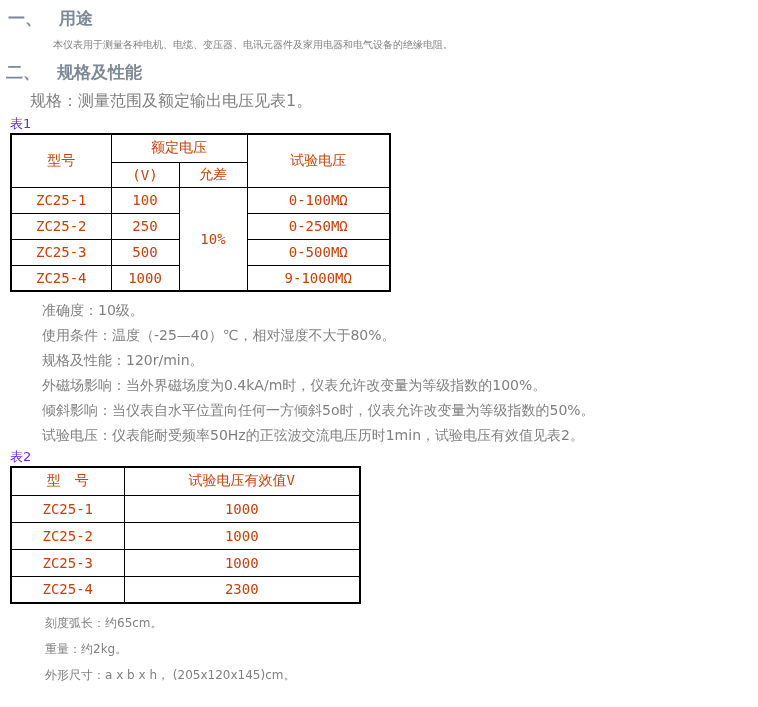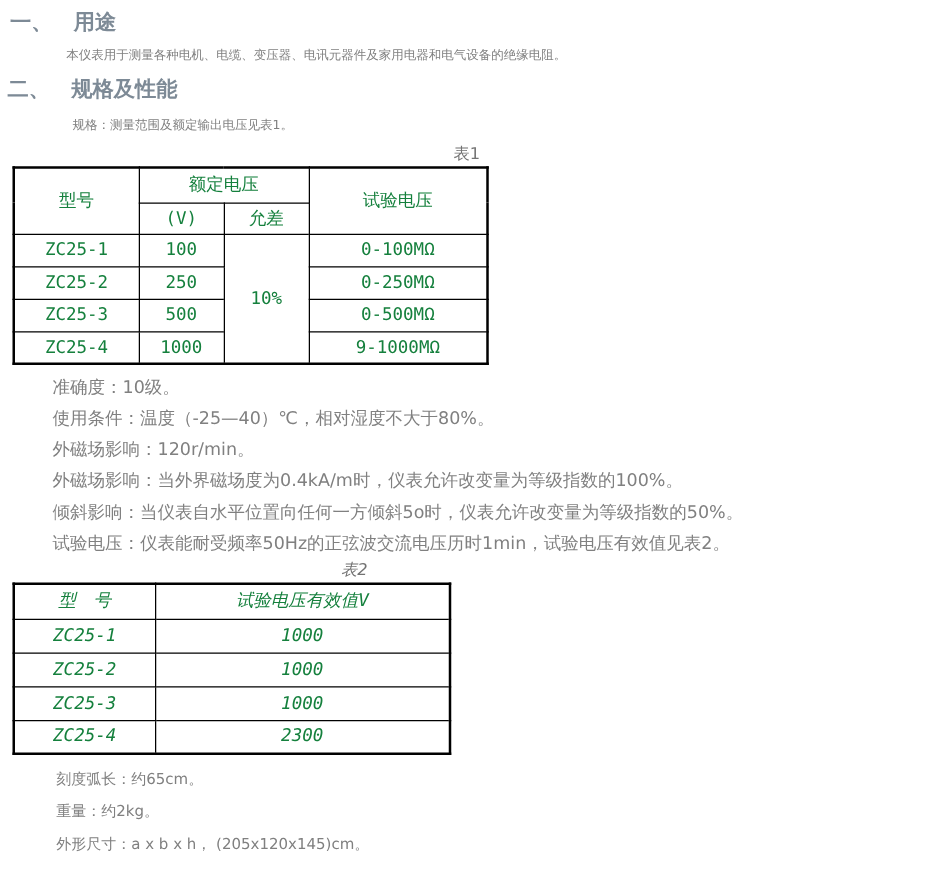--- a/index.html
+++ b/index.html
@@ -19,41 +19,40 @@
   }
   .heading .h-num { margin-right: 17px; }
   .h1 { margin: 7px 0 0 8px; }
   .h2 { margin: 7px 0 0 6px; }
   .para-1 {
     margin: 5px 0 0 53px;
     font-size: 10px;
     line-height: 19px;
   }
   .para-intro {
-    margin: 8px 0 0 58px;
-    font-size: 10px;
+    margin: 8px 0 0 30px;
+    font-size: 16px;
     line-height: 18px;
   }
   .table-block { margin-left: 10px; }
   .tb1 { margin-top: 5px; width: 379px; }
-  .tb2 { margin-top: 0; width: 289px; font-style: italic; }
+  .tb2 { margin-top: 0; width: 289px; }
   .tbl-caption {
-    text-align: right;
     font-size: 13px;
     line-height: 18px;
     padding-right: 5px;
-    color: #737373;
+    color: #6d28d9;
   }
   table {
     border-collapse: collapse;
     table-layout: fixed;
     width: 100%;
     font-family: "DejaVu Sans Mono", "DejaVu Sans", monospace;
     font-size: 14px;
-    color: #15803d;
+    color: #c2410c;
   }
   table, td { border: 1px solid #000000; }
   table { border-width: 2px; }
   td { text-align: center; vertical-align: middle; padding: 0 2px; }
   .t1-hrow1 td { height: 28px; }
   .t1-hrow2 td { height: 25px; }
   .t1-body td { height: 26px; }
   .t2-hrow td { height: 28px; }
   .t2-body td { height: 27px; }
   .specs { margin-top: 6px; }
@@ -129,21 +128,21 @@
           <td>1000</td>
           <td>9-1000MΩ</td>
         </tr>
       </tbody>
     </table>
   </div>
 
   <div class="specs">
     <p>准确度：10级。</p>
     <p>使用条件：温度（-25—40）℃，相对湿度不大于80%。</p>
-    <p>外磁场影响：120r/min。</p>
+    <p>规格及性能：120r/min。</p>
     <p>外磁场影响：当外界磁场度为0.4kA/m时，仪表允许改变量为等级指数的100%。</p>
     <p>倾斜影响：当仪表自水平位置向任何一方倾斜5o时，仪表允许改变量为等级指数的50%。</p>
     <p>试验电压：仪表能耐受频率50Hz的正弦波交流电压历时1min，试验电压有效值见表2。</p>
   </div>
 
   <div class="table-block tb2">
     <div class="tbl-caption">表2</div>
     <table>
       <colgroup>
         <col style="width:113px">

